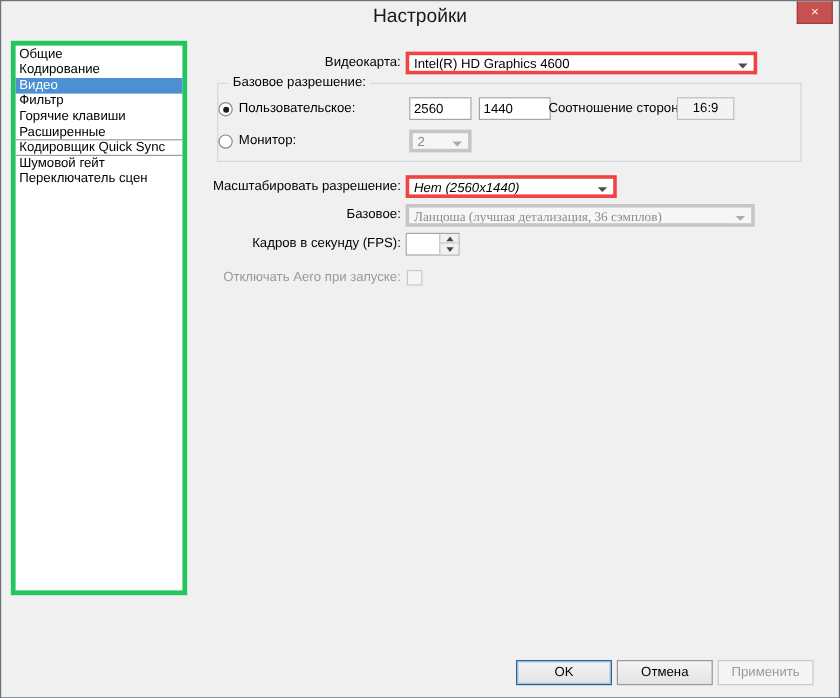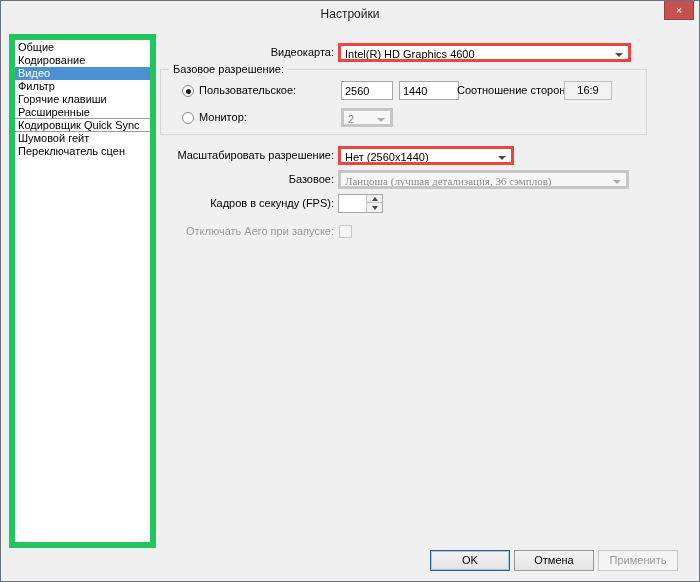--- a/index.html
+++ b/index.html
@@ -8,33 +8,33 @@
 
   .window {
     position: relative; width: 700px; height: 582px;
     background: #f0f0f0; border: 1px solid #69737d;
     font-size: 11px; color: #000; overflow: hidden;
   }
 
   
   .titlebar { position: absolute; top: 0; left: 0; right: 0; height: 28px; }
   .title {
-    display: block; text-align: center; line-height: 26px; font-size: 12px; color: #1a1a1a;
+    display: block; text-align: center; line-height: 26px; font-size: 16px; color: #1a1a1a;
   }
   .close-btn {
     position: absolute; top: 0; right: 5px; width: 30px; height: 19px;
     background: var(--close_button, #c75050); border: 1px solid #9f3e3e; border-top: none;
     color: #fff; display: flex; align-items: center; justify-content: center;
     font-size: 11px; line-height: 1; cursor: default;
   }
 
   
   .sidebar {
-    position: absolute; left: 8px; top: 33px; width: 147px; height: 514px;
-    background: #fff; border: 6px solid #22c55e; padding-top: 1px;
+    position: absolute; left: 8px; top: 33px; width: 147px; height: 462px;
+    background: #fff; border: 4px solid #22c55e; padding-top: 1px;
   }
   .side-item {
     height: 13px; line-height: 13px; padding: 0 3px; white-space: nowrap;
     overflow: hidden; cursor: default;
   }
   .side-item.selected { background: var(--selection, #4a90d2); color: #fff; }
   .side-item.sep-after { border-bottom: 1px solid #9d9d9d; }
 
   
   .lbl { position: absolute; line-height: 19px; white-space: nowrap; }
@@ -49,21 +49,21 @@
   .combo .combo-text { display: block; white-space: nowrap; overflow: hidden; }
   .combo-arrow {
     position: absolute; right: 5px; top: 7px; width: 0; height: 0;
     border-left: 4px solid transparent; border-right: 4px solid transparent;
     border-top: 4px solid #4d4d4d;
   }
   .combo.disabled { background: #f6f6f6; border-color: #c6c6c6; color: #8d8d8d; }
   .combo.disabled .combo-arrow { border-top-color: #ababab; }
 
   
-  .groupbox { position: absolute; left: 159px; top: 68px; width: 487px; height: 66px; border: 1px solid #d5d5d8; }
+  .groupbox { position: absolute; left: 180px; top: 68px; width: 487px; height: 66px; border: 1px solid #d5d5d8; }
   .group-label { position: absolute; top: -8px; left: 8px; background: #f0f0f0; padding: 0 4px; line-height: 15px; }
 
   
   .radio {
     position: absolute; width: 12px; height: 12px; border: 1px solid #8a8a8a;
     border-radius: 50%; background: #fff; cursor: default;
   }
   .radio.checked::after {
     content: ""; position: absolute; left: 2.5px; top: 2.5px; width: 5px; height: 5px;
     border-radius: 50%; background: #1c1c1c;
@@ -150,21 +150,21 @@
   <div class="readonly-box" style="left:563px; top:80px; width:48px;">16:9</div>
 
   <span class="radio" style="left:181px; top:111px;"></span>
   <div class="lbl" style="left:198px; top:107px;">Монитор:</div>
   <div class="combo disabled" style="left:340px; top:107px; width:52px;">
     <span class="combo-text">2</span>
     <span class="combo-arrow"></span>
   </div>
 
   <div class="lbl r" style="left:100px; top:145px; width:233px;">Масштабировать разрешение:</div>
-  <div class="combo" style="left:337px; top:145px; width:176px;">
+  <div class="combo" style="left:337px; top:145px; width:176px;font-style:italic;">
     <span class="combo-text">Нет (2560x1440)</span>
     <span class="combo-arrow"></span>
   </div>
 
   <div class="lbl r" style="left:100px; top:169px; width:233px;">Базовое:</div>
   <div class="combo disabled" style="left:337px; top:169px; width:291px;font-family:Liberation Serif, serif;">
     <span class="combo-text">Ланцоша (лучшая детализация, 36 сэмплов)</span>
     <span class="combo-arrow"></span>
   </div>
 

